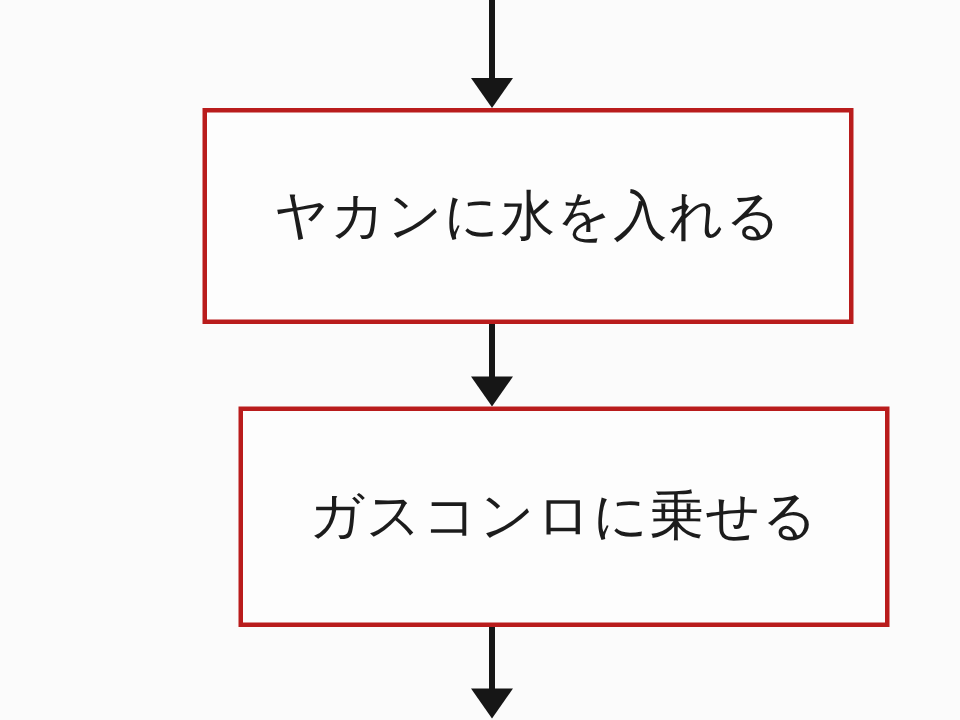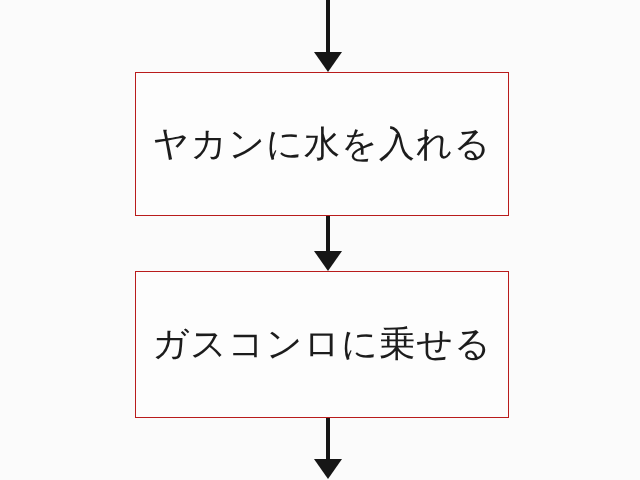--- a/index.html
+++ b/index.html
@@ -31,30 +31,30 @@
     border-left: 14px solid transparent;
     border-right: 14px solid transparent;
     border-top: 20px solid #161616;
   }
   .arrow-top    { top: 52px; }
   .arrow-middle { top: 251px; }
   .arrow-bottom { top: 459px; }
   .node {
     position: absolute;
     left: 135px;
-    width: 374px;
-    border: 1px solid #b91c1c;
+    width: 434px;
+    border: 3px solid #b91c1c;
     background: #fdfdfd;
     box-sizing: border-box;
     display: flex;
     align-items: center;
     justify-content: center;
   }
   .node1 { top: 72px;  height: 144px; }
-  .node2 { top: 271px; height: 147px; }
+  .node2 { top: 271px; height: 147px; margin-left: 24px; }
   .node-label {
     font-size: 36px;
     color: #1c1c1c;
     letter-spacing: 1px;
     white-space: nowrap;
   }
 </style>
 </head>
 <body>
 

